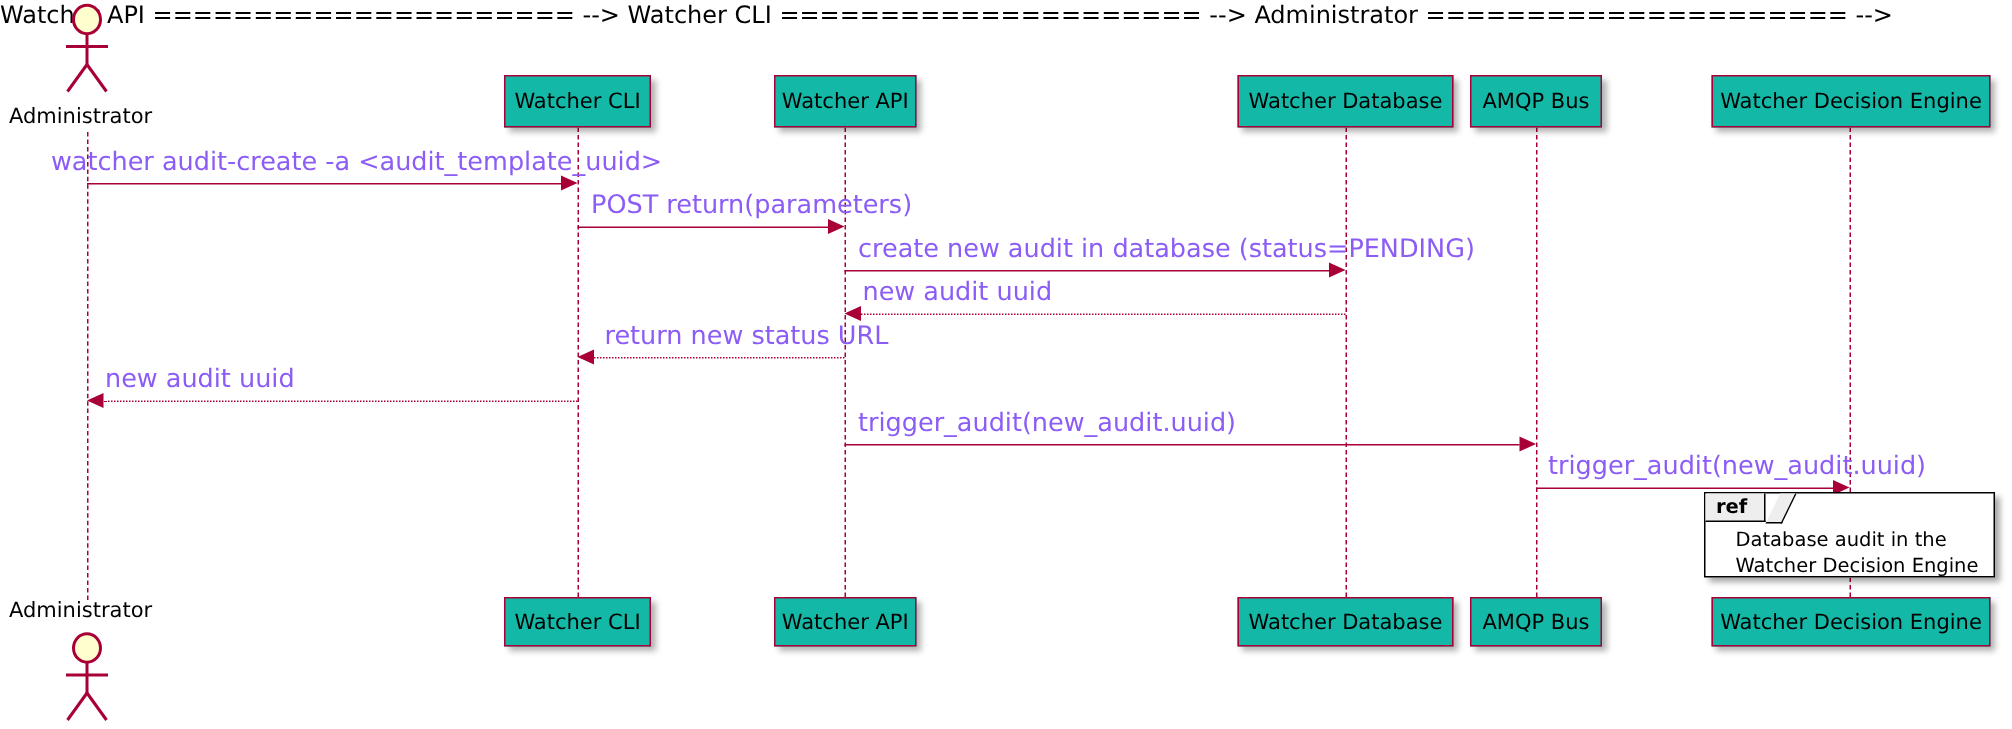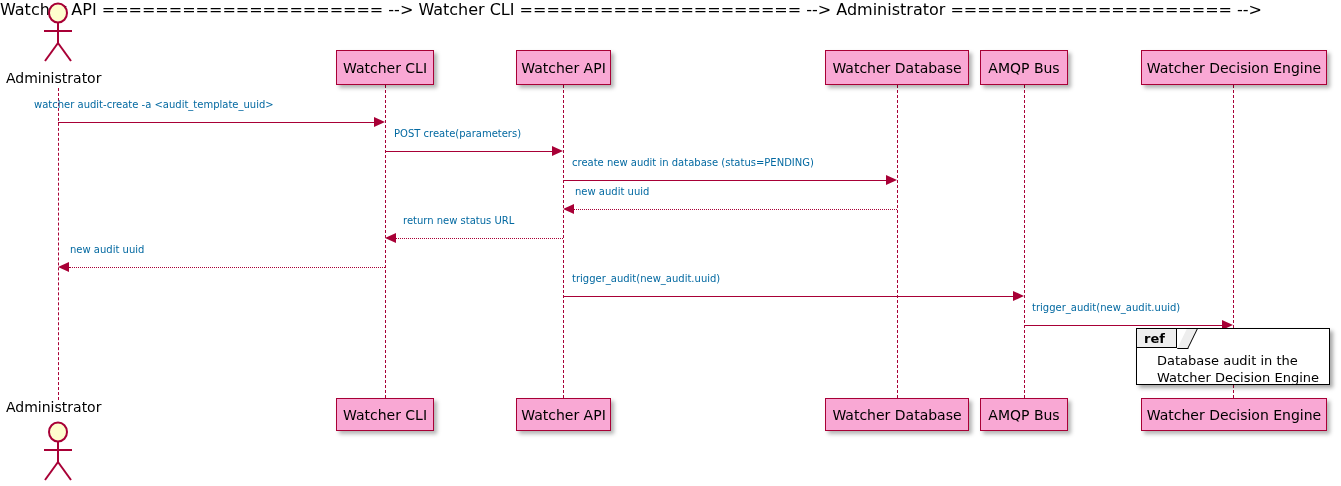--- a/index.html
+++ b/index.html
@@ -14,21 +14,21 @@
     position: relative;
     width: 1341px;
     height: 486px;
     background: #FFFFFF;
     overflow: hidden;
   }
   
   .participant {
     position: absolute;
     box-sizing: border-box;
-    background: #f9a8d4;
+    background: #14b8a6;
     border: 1.5px solid #A80036;
     color: #000000;
     font-size: 14px;
     line-height: 1;
     display: flex;
     align-items: center;
     justify-content: center;
     white-space: nowrap;
     box-shadow: 3px 3px 4px rgba(0,0,0,0.30);
     z-index: 5;
@@ -73,22 +73,22 @@
     border-bottom: 5px solid transparent;
     border-left: 11px solid #A80036;
   }
   .arrow-head.left {
     border-top: 5px solid transparent;
     border-bottom: 5px solid transparent;
     border-right: 11px solid #A80036;
   }
   .msg-label {
     position: absolute;
-    font-size: 10px;
-    color: #0369a1;
+    font-size: 17px;
+    color: #8b5cf6;
     white-space: nowrap;
     z-index: 4;
     line-height: 1;
   }
   
   .ref-box {
     position: absolute;
     box-sizing: border-box;
     background: #FFFFFF;
     border: 1.5px solid #000000;
@@ -176,21 +176,21 @@
   <div class="participant" style="left:1141px; top:50px; width:186px; height:35px;">
     <span>Watcher Decision Engine</span>
   </div>
 
   
   <div class="msg-label" style="left:34px; top:100px;">watcher audit-create -a &lt;audit_template_uuid&gt;</div>
   <div class="msg-line" style="left:58px; top:122px; width:316px;"></div>
   <div class="arrow-head right" style="left:374px; top:117px;"></div>
 
   
-  <div class="msg-label" style="left:394px; top:129px;">POST create(parameters)</div>
+  <div class="msg-label" style="left:394px; top:129px;">POST return(parameters)</div>
   <div class="msg-line" style="left:385px; top:151px; width:167px;"></div>
   <div class="arrow-head right" style="left:552px; top:146px;"></div>
 
   
   <div class="msg-label" style="left:572px; top:158px;">create new audit in database (status=PENDING)</div>
   <div class="msg-line" style="left:563px; top:180px; width:323px;"></div>
   <div class="arrow-head right" style="left:886px; top:175px;"></div>
 
    Watcher API ===================== --&gt;
   <div class="msg-label" style="left:575px; top:187px;">new audit uuid</div>

